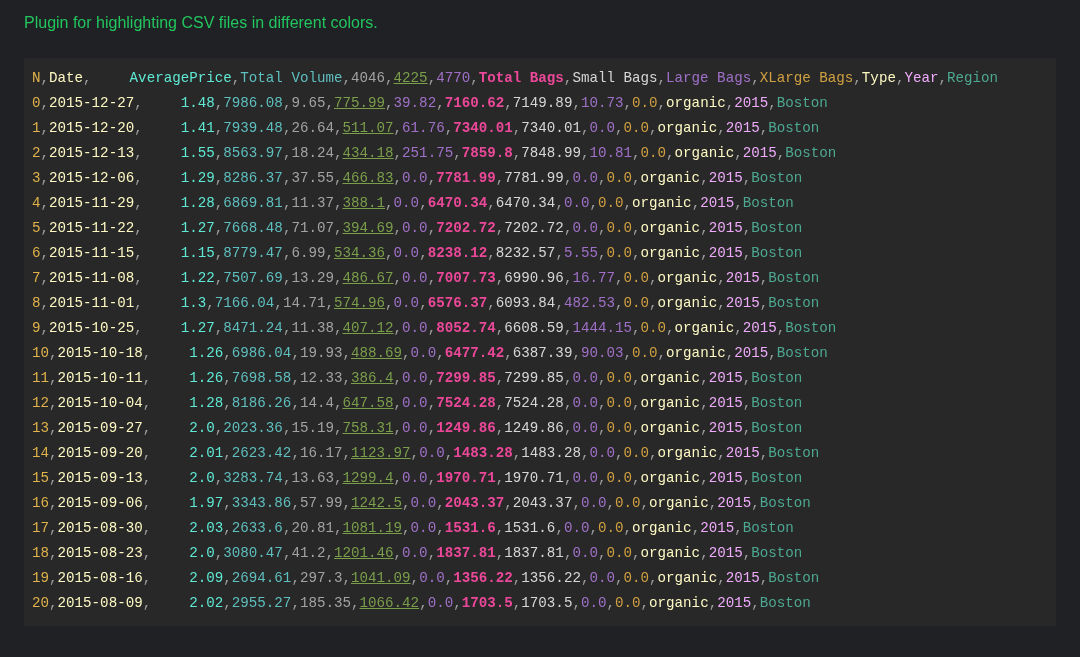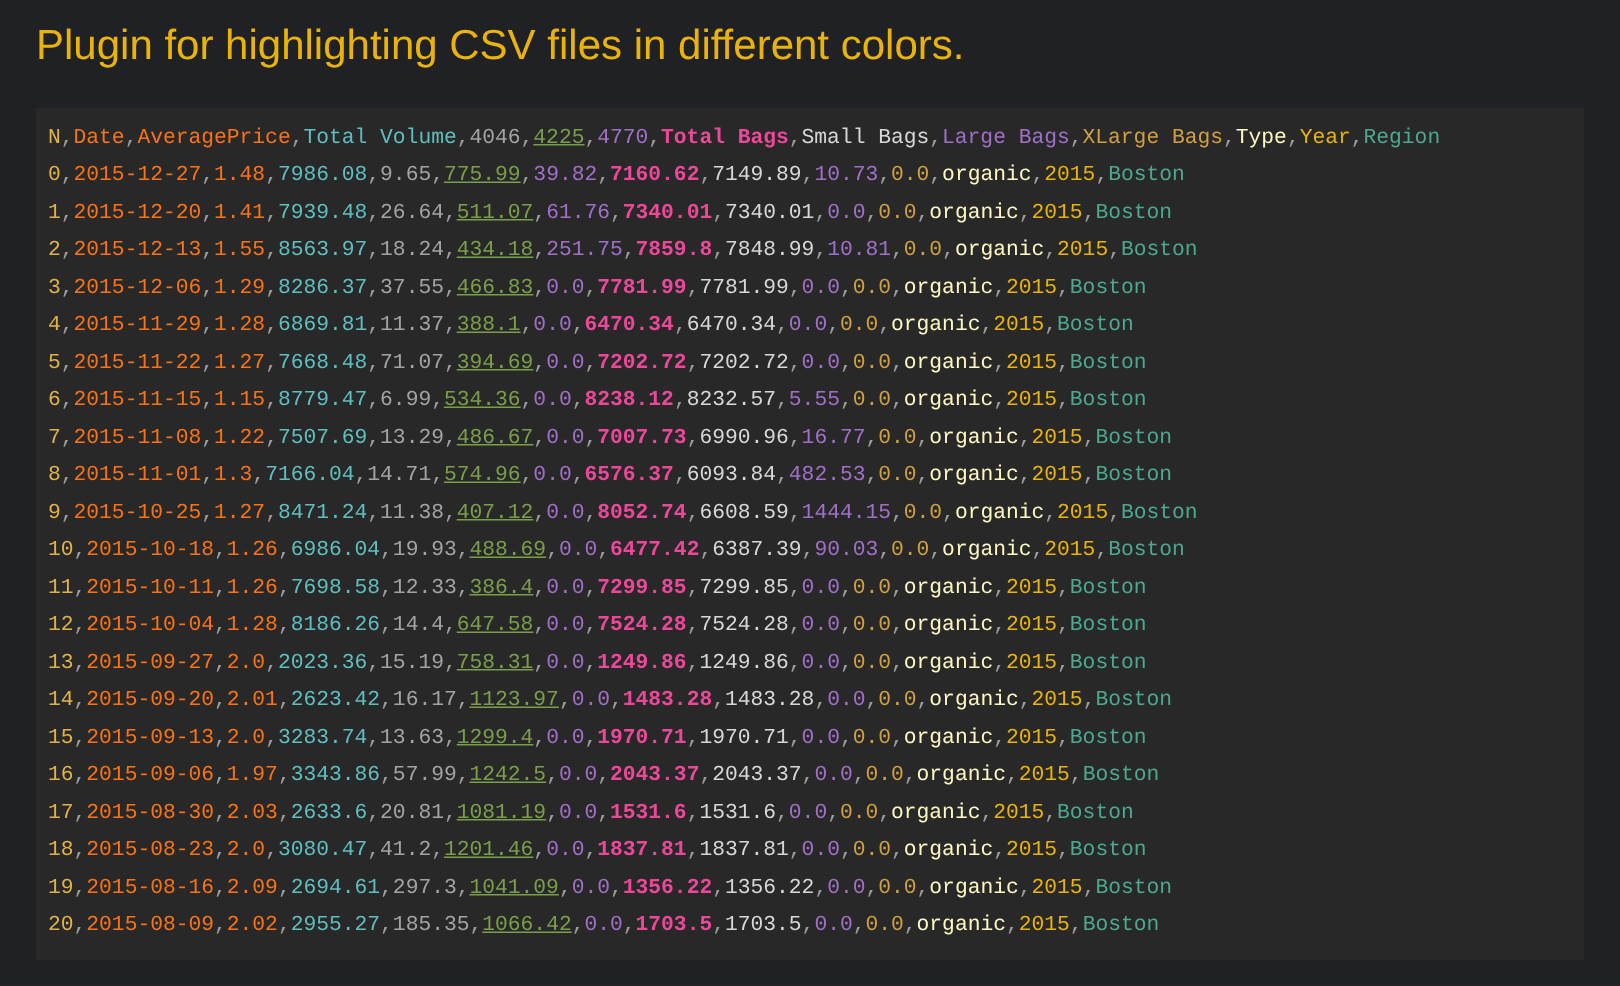--- a/index.html
+++ b/index.html
@@ -6,49 +6,49 @@
   html, body {
     margin: 0;
     padding: 0;
     width: 1080px;
     height: 657px;
     background: #202124;
     font-family: -apple-system, BlinkMacSystemFont, "Segoe UI", Arial, sans-serif;
     overflow: hidden;
   }
   .title {
-    color: #eab308;
-    font-size: 28px;
+    color: #22c55e;
+    font-size: 16px;
     font-weight: 400;
     padding: 14px 24px 26px 24px;
   }
   .csv-block {
     background: #282828;
     margin: 0 24px 0 24px;
     padding: 8px 8px 10px 8px;
     font-family: "Menlo", "Consolas", "Courier New", monospace;
     font-size: 14.2px;
     line-height: 25px;
     letter-spacing: 0;
     white-space: pre;
     overflow: hidden;
   }
   .c0  { color: #e0b24a; } 
-  .c1  { color: #f97316; } 
-  .c2  { color: #f97316; } 
+  .c1  { color: #fef9c3; } 
+  .c2  { color: #5eead4; margin-left: 38px; } 
   .c3  { color: #5fbfbf; } 
   .c4  { color: #a3a3a3; } 
   .c5  { color: #7a9e4a; text-decoration: underline; } 
   .c6  { color: #a070c8; } 
   .c7  { color: #ec4899; font-weight: bold; } 
   .c8  { color: #d7d7d7; } 
   .c9  { color: #a070c8; text-align: center; } 
   .c10 { color: #d0a040; } 
   .c11 { color: #fef9c3; } 
-  .c12 { color: #eab308; } 
+  .c12 { color: #f0abfc; } 
   .c13 { color: #4da890; } 
   .comma { color: #9e9e9e; }
 </style>
 </head>
 <body>
 
 <div class="title">Plugin for highlighting CSV files in different colors.</div>
 <div class="csv-block" id="csv-block"><div><span class="c0">N</span><span class="comma">,</span><span class="c1">Date</span><span class="comma">,</span><span class="c2">AveragePrice</span><span class="comma">,</span><span class="c3">Total Volume</span><span class="comma">,</span><span class="c4">4046</span><span class="comma">,</span><span class="c5">4225</span><span class="comma">,</span><span class="c6">4770</span><span class="comma">,</span><span class="c7">Total Bags</span><span class="comma">,</span><span class="c8">Small Bags</span><span class="comma">,</span><span class="c9">Large Bags</span><span class="comma">,</span><span class="c10">XLarge Bags</span><span class="comma">,</span><span class="c11">Type</span><span class="comma">,</span><span class="c12">Year</span><span class="comma">,</span><span class="c13">Region</span></div><div><span class="c0">0</span><span class="comma">,</span><span class="c1">2015-12-27</span><span class="comma">,</span><span class="c2">1.48</span><span class="comma">,</span><span class="c3">7986.08</span><span class="comma">,</span><span class="c4">9.65</span><span class="comma">,</span><span class="c5">775.99</span><span class="comma">,</span><span class="c6">39.82</span><span class="comma">,</span><span class="c7">7160.62</span><span class="comma">,</span><span class="c8">7149.89</span><span class="comma">,</span><span class="c9">10.73</span><span class="comma">,</span><span class="c10">0.0</span><span class="comma">,</span><span class="c11">organic</span><span class="comma">,</span><span class="c12">2015</span><span class="comma">,</span><span class="c13">Boston</span></div><div><span class="c0">1</span><span class="comma">,</span><span class="c1">2015-12-20</span><span class="comma">,</span><span class="c2">1.41</span><span class="comma">,</span><span class="c3">7939.48</span><span class="comma">,</span><span class="c4">26.64</span><span class="comma">,</span><span class="c5">511.07</span><span class="comma">,</span><span class="c6">61.76</span><span class="comma">,</span><span class="c7">7340.01</span><span class="comma">,</span><span class="c8">7340.01</span><span class="comma">,</span><span class="c9">0.0</span><span class="comma">,</span><span class="c10">0.0</span><span class="comma">,</span><span class="c11">organic</span><span class="comma">,</span><span class="c12">2015</span><span class="comma">,</span><span class="c13">Boston</span></div><div><span class="c0">2</span><span class="comma">,</span><span class="c1">2015-12-13</span><span class="comma">,</span><span class="c2">1.55</span><span class="comma">,</span><span class="c3">8563.97</span><span class="comma">,</span><span class="c4">18.24</span><span class="comma">,</span><span class="c5">434.18</span><span class="comma">,</span><span class="c6">251.75</span><span class="comma">,</span><span class="c7">7859.8</span><span class="comma">,</span><span class="c8">7848.99</span><span class="comma">,</span><span class="c9">10.81</span><span class="comma">,</span><span class="c10">0.0</span><span class="comma">,</span><span class="c11">organic</span><span class="comma">,</span><span class="c12">2015</span><span class="comma">,</span><span class="c13">Boston</span></div><div><span class="c0">3</span><span class="comma">,</span><span class="c1">2015-12-06</span><span class="comma">,</span><span class="c2">1.29</span><span class="comma">,</span><span class="c3">8286.37</span><span class="comma">,</span><span class="c4">37.55</span><span class="comma">,</span><span class="c5">466.83</span><span class="comma">,</span><span class="c6">0.0</span><span class="comma">,</span><span class="c7">7781.99</span><span class="comma">,</span><span class="c8">7781.99</span><span class="comma">,</span><span class="c9">0.0</span><span class="comma">,</span><span class="c10">0.0</span><span class="comma">,</span><span class="c11">organic</span><span class="comma">,</span><span class="c12">2015</span><span class="comma">,</span><span class="c13">Boston</span></div><div><span class="c0">4</span><span class="comma">,</span><span class="c1">2015-11-29</span><span class="comma">,</span><span class="c2">1.28</span><span class="comma">,</span><span class="c3">6869.81</span><span class="comma">,</span><span class="c4">11.37</span><span class="comma">,</span><span class="c5">388.1</span><span class="comma">,</span><span class="c6">0.0</span><span class="comma">,</span><span class="c7">6470.34</span><span class="comma">,</span><span class="c8">6470.34</span><span class="comma">,</span><span class="c9">0.0</span><span class="comma">,</span><span class="c10">0.0</span><span class="comma">,</span><span class="c11">organic</span><span class="comma">,</span><span class="c12">2015</span><span class="comma">,</span><span class="c13">Boston</span></div><div><span class="c0">5</span><span class="comma">,</span><span class="c1">2015-11-22</span><span class="comma">,</span><span class="c2">1.27</span><span class="comma">,</span><span class="c3">7668.48</span><span class="comma">,</span><span class="c4">71.07</span><span class="comma">,</span><span class="c5">394.69</span><span class="comma">,</span><span class="c6">0.0</span><span class="comma">,</span><span class="c7">7202.72</span><span class="comma">,</span><span class="c8">7202.72</span><span class="comma">,</span><span class="c9">0.0</span><span class="comma">,</span><span class="c10">0.0</span><span class="comma">,</span><span class="c11">organic</span><span class="comma">,</span><span class="c12">2015</span><span class="comma">,</span><span class="c13">Boston</span></div><div><span class="c0">6</span><span class="comma">,</span><span class="c1">2015-11-15</span><span class="comma">,</span><span class="c2">1.15</span><span class="comma">,</span><span class="c3">8779.47</span><span class="comma">,</span><span class="c4">6.99</span><span class="comma">,</span><span class="c5">534.36</span><span class="comma">,</span><span class="c6">0.0</span><span class="comma">,</span><span class="c7">8238.12</span><span class="comma">,</span><span class="c8">8232.57</span><span class="comma">,</span><span class="c9">5.55</span><span class="comma">,</span><span class="c10">0.0</span><span class="comma">,</span><span class="c11">organic</span><span class="comma">,</span><span class="c12">2015</span><span class="comma">,</span><span class="c13">Boston</span></div><div><span class="c0">7</span><span class="comma">,</span><span class="c1">2015-11-08</span><span class="comma">,</span><span class="c2">1.22</span><span class="comma">,</span><span class="c3">7507.69</span><span class="comma">,</span><span class="c4">13.29</span><span class="comma">,</span><span class="c5">486.67</span><span class="comma">,</span><span class="c6">0.0</span><span class="comma">,</span><span class="c7">7007.73</span><span class="comma">,</span><span class="c8">6990.96</span><span class="comma">,</span><span class="c9">16.77</span><span class="comma">,</span><span class="c10">0.0</span><span class="comma">,</span><span class="c11">organic</span><span class="comma">,</span><span class="c12">2015</span><span class="comma">,</span><span class="c13">Boston</span></div><div><span class="c0">8</span><span class="comma">,</span><span class="c1">2015-11-01</span><span class="comma">,</span><span class="c2">1.3</span><span class="comma">,</span><span class="c3">7166.04</span><span class="comma">,</span><span class="c4">14.71</span><span class="comma">,</span><span class="c5">574.96</span><span class="comma">,</span><span class="c6">0.0</span><span class="comma">,</span><span class="c7">6576.37</span><span class="comma">,</span><span class="c8">6093.84</span><span class="comma">,</span><span class="c9">482.53</span><span class="comma">,</span><span class="c10">0.0</span><span class="comma">,</span><span class="c11">organic</span><span class="comma">,</span><span class="c12">2015</span><span class="comma">,</span><span class="c13">Boston</span></div><div><span class="c0">9</span><span class="comma">,</span><span class="c1">2015-10-25</span><span class="comma">,</span><span class="c2">1.27</span><span class="comma">,</span><span class="c3">8471.24</span><span class="comma">,</span><span class="c4">11.38</span><span class="comma">,</span><span class="c5">407.12</span><span class="comma">,</span><span class="c6">0.0</span><span class="comma">,</span><span class="c7">8052.74</span><span class="comma">,</span><span class="c8">6608.59</span><span class="comma">,</span><span class="c9">1444.15</span><span class="comma">,</span><span class="c10">0.0</span><span class="comma">,</span><span class="c11">organic</span><span class="comma">,</span><span class="c12">2015</span><span class="comma">,</span><span class="c13">Boston</span></div><div><span class="c0">10</span><span class="comma">,</span><span class="c1">2015-10-18</span><span class="comma">,</span><span class="c2">1.26</span><span class="comma">,</span><span class="c3">6986.04</span><span class="comma">,</span><span class="c4">19.93</span><span class="comma">,</span><span class="c5">488.69</span><span class="comma">,</span><span class="c6">0.0</span><span class="comma">,</span><span class="c7">6477.42</span><span class="comma">,</span><span class="c8">6387.39</span><span class="comma">,</span><span class="c9">90.03</span><span class="comma">,</span><span class="c10">0.0</span><span class="comma">,</span><span class="c11">organic</span><span class="comma">,</span><span class="c12">2015</span><span class="comma">,</span><span class="c13">Boston</span></div><div><span class="c0">11</span><span class="comma">,</span><span class="c1">2015-10-11</span><span class="comma">,</span><span class="c2">1.26</span><span class="comma">,</span><span class="c3">7698.58</span><span class="comma">,</span><span class="c4">12.33</span><span class="comma">,</span><span class="c5">386.4</span><span class="comma">,</span><span class="c6">0.0</span><span class="comma">,</span><span class="c7">7299.85</span><span class="comma">,</span><span class="c8">7299.85</span><span class="comma">,</span><span class="c9">0.0</span><span class="comma">,</span><span class="c10">0.0</span><span class="comma">,</span><span class="c11">organic</span><span class="comma">,</span><span class="c12">2015</span><span class="comma">,</span><span class="c13">Boston</span></div><div><span class="c0">12</span><span class="comma">,</span><span class="c1">2015-10-04</span><span class="comma">,</span><span class="c2">1.28</span><span class="comma">,</span><span class="c3">8186.26</span><span class="comma">,</span><span class="c4">14.4</span><span class="comma">,</span><span class="c5">647.58</span><span class="comma">,</span><span class="c6">0.0</span><span class="comma">,</span><span class="c7">7524.28</span><span class="comma">,</span><span class="c8">7524.28</span><span class="comma">,</span><span class="c9">0.0</span><span class="comma">,</span><span class="c10">0.0</span><span class="comma">,</span><span class="c11">organic</span><span class="comma">,</span><span class="c12">2015</span><span class="comma">,</span><span class="c13">Boston</span></div><div><span class="c0">13</span><span class="comma">,</span><span class="c1">2015-09-27</span><span class="comma">,</span><span class="c2">2.0</span><span class="comma">,</span><span class="c3">2023.36</span><span class="comma">,</span><span class="c4">15.19</span><span class="comma">,</span><span class="c5">758.31</span><span class="comma">,</span><span class="c6">0.0</span><span class="comma">,</span><span class="c7">1249.86</span><span class="comma">,</span><span class="c8">1249.86</span><span class="comma">,</span><span class="c9">0.0</span><span class="comma">,</span><span class="c10">0.0</span><span class="comma">,</span><span class="c11">organic</span><span class="comma">,</span><span class="c12">2015</span><span class="comma">,</span><span class="c13">Boston</span></div><div><span class="c0">14</span><span class="comma">,</span><span class="c1">2015-09-20</span><span class="comma">,</span><span class="c2">2.01</span><span class="comma">,</span><span class="c3">2623.42</span><span class="comma">,</span><span class="c4">16.17</span><span class="comma">,</span><span class="c5">1123.97</span><span class="comma">,</span><span class="c6">0.0</span><span class="comma">,</span><span class="c7">1483.28</span><span class="comma">,</span><span class="c8">1483.28</span><span class="comma">,</span><span class="c9">0.0</span><span class="comma">,</span><span class="c10">0.0</span><span class="comma">,</span><span class="c11">organic</span><span class="comma">,</span><span class="c12">2015</span><span class="comma">,</span><span class="c13">Boston</span></div><div><span class="c0">15</span><span class="comma">,</span><span class="c1">2015-09-13</span><span class="comma">,</span><span class="c2">2.0</span><span class="comma">,</span><span class="c3">3283.74</span><span class="comma">,</span><span class="c4">13.63</span><span class="comma">,</span><span class="c5">1299.4</span><span class="comma">,</span><span class="c6">0.0</span><span class="comma">,</span><span class="c7">1970.71</span><span class="comma">,</span><span class="c8">1970.71</span><span class="comma">,</span><span class="c9">0.0</span><span class="comma">,</span><span class="c10">0.0</span><span class="comma">,</span><span class="c11">organic</span><span class="comma">,</span><span class="c12">2015</span><span class="comma">,</span><span class="c13">Boston</span></div><div><span class="c0">16</span><span class="comma">,</span><span class="c1">2015-09-06</span><span class="comma">,</span><span class="c2">1.97</span><span class="comma">,</span><span class="c3">3343.86</span><span class="comma">,</span><span class="c4">57.99</span><span class="comma">,</span><span class="c5">1242.5</span><span class="comma">,</span><span class="c6">0.0</span><span class="comma">,</span><span class="c7">2043.37</span><span class="comma">,</span><span class="c8">2043.37</span><span class="comma">,</span><span class="c9">0.0</span><span class="comma">,</span><span class="c10">0.0</span><span class="comma">,</span><span class="c11">organic</span><span class="comma">,</span><span class="c12">2015</span><span class="comma">,</span><span class="c13">Boston</span></div><div><span class="c0">17</span><span class="comma">,</span><span class="c1">2015-08-30</span><span class="comma">,</span><span class="c2">2.03</span><span class="comma">,</span><span class="c3">2633.6</span><span class="comma">,</span><span class="c4">20.81</span><span class="comma">,</span><span class="c5">1081.19</span><span class="comma">,</span><span class="c6">0.0</span><span class="comma">,</span><span class="c7">1531.6</span><span class="comma">,</span><span class="c8">1531.6</span><span class="comma">,</span><span class="c9">0.0</span><span class="comma">,</span><span class="c10">0.0</span><span class="comma">,</span><span class="c11">organic</span><span class="comma">,</span><span class="c12">2015</span><span class="comma">,</span><span class="c13">Boston</span></div><div><span class="c0">18</span><span class="comma">,</span><span class="c1">2015-08-23</span><span class="comma">,</span><span class="c2">2.0</span><span class="comma">,</span><span class="c3">3080.47</span><span class="comma">,</span><span class="c4">41.2</span><span class="comma">,</span><span class="c5">1201.46</span><span class="comma">,</span><span class="c6">0.0</span><span class="comma">,</span><span class="c7">1837.81</span><span class="comma">,</span><span class="c8">1837.81</span><span class="comma">,</span><span class="c9">0.0</span><span class="comma">,</span><span class="c10">0.0</span><span class="comma">,</span><span class="c11">organic</span><span class="comma">,</span><span class="c12">2015</span><span class="comma">,</span><span class="c13">Boston</span></div><div><span class="c0">19</span><span class="comma">,</span><span class="c1">2015-08-16</span><span class="comma">,</span><span class="c2">2.09</span><span class="comma">,</span><span class="c3">2694.61</span><span class="comma">,</span><span class="c4">297.3</span><span class="comma">,</span><span class="c5">1041.09</span><span class="comma">,</span><span class="c6">0.0</span><span class="comma">,</span><span class="c7">1356.22</span><span class="comma">,</span><span class="c8">1356.22</span><span class="comma">,</span><span class="c9">0.0</span><span class="comma">,</span><span class="c10">0.0</span><span class="comma">,</span><span class="c11">organic</span><span class="comma">,</span><span class="c12">2015</span><span class="comma">,</span><span class="c13">Boston</span></div><div><span class="c0">20</span><span class="comma">,</span><span class="c1">2015-08-09</span><span class="comma">,</span><span class="c2">2.02</span><span class="comma">,</span><span class="c3">2955.27</span><span class="comma">,</span><span class="c4">185.35</span><span class="comma">,</span><span class="c5">1066.42</span><span class="comma">,</span><span class="c6">0.0</span><span class="comma">,</span><span class="c7">1703.5</span><span class="comma">,</span><span class="c8">1703.5</span><span class="comma">,</span><span class="c9">0.0</span><span class="comma">,</span><span class="c10">0.0</span><span class="comma">,</span><span class="c11">organic</span><span class="comma">,</span><span class="c12">2015</span><span class="comma">,</span><span class="c13">Boston</span></div></div>
 
 </body></html>

